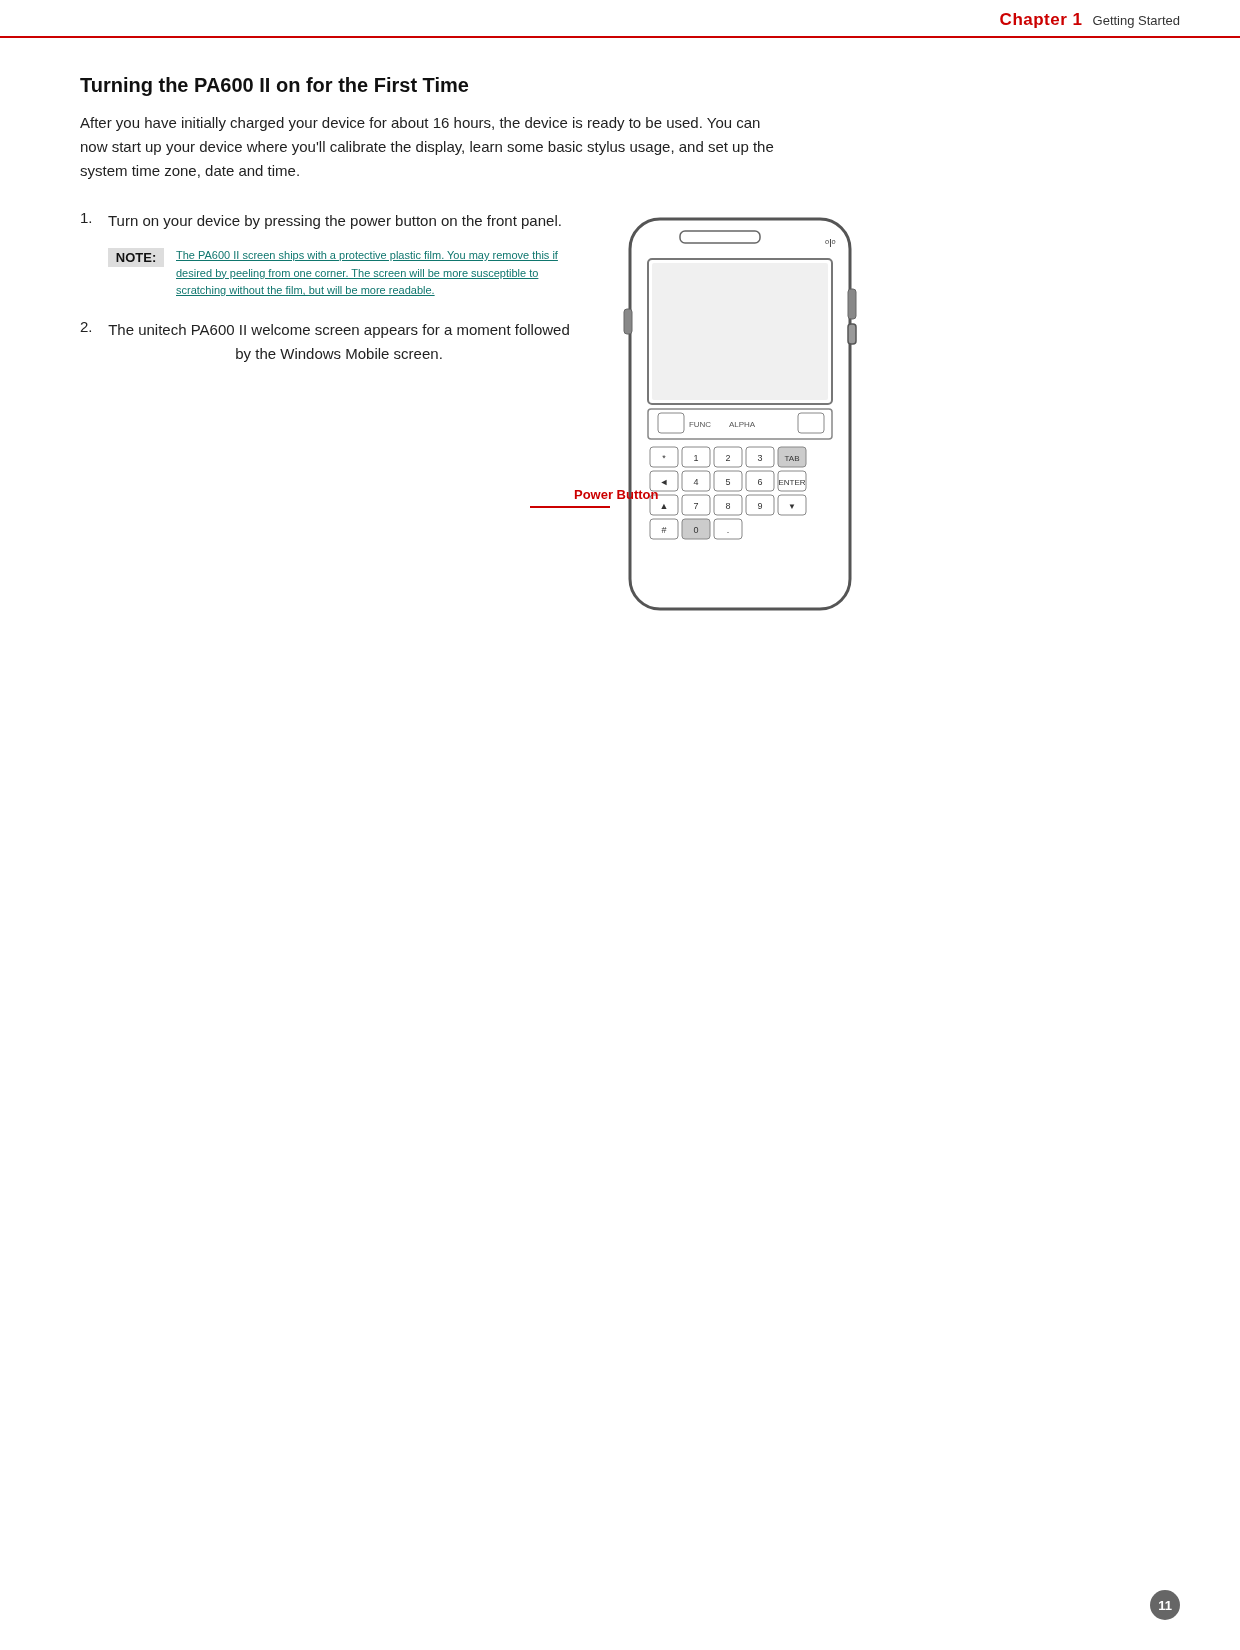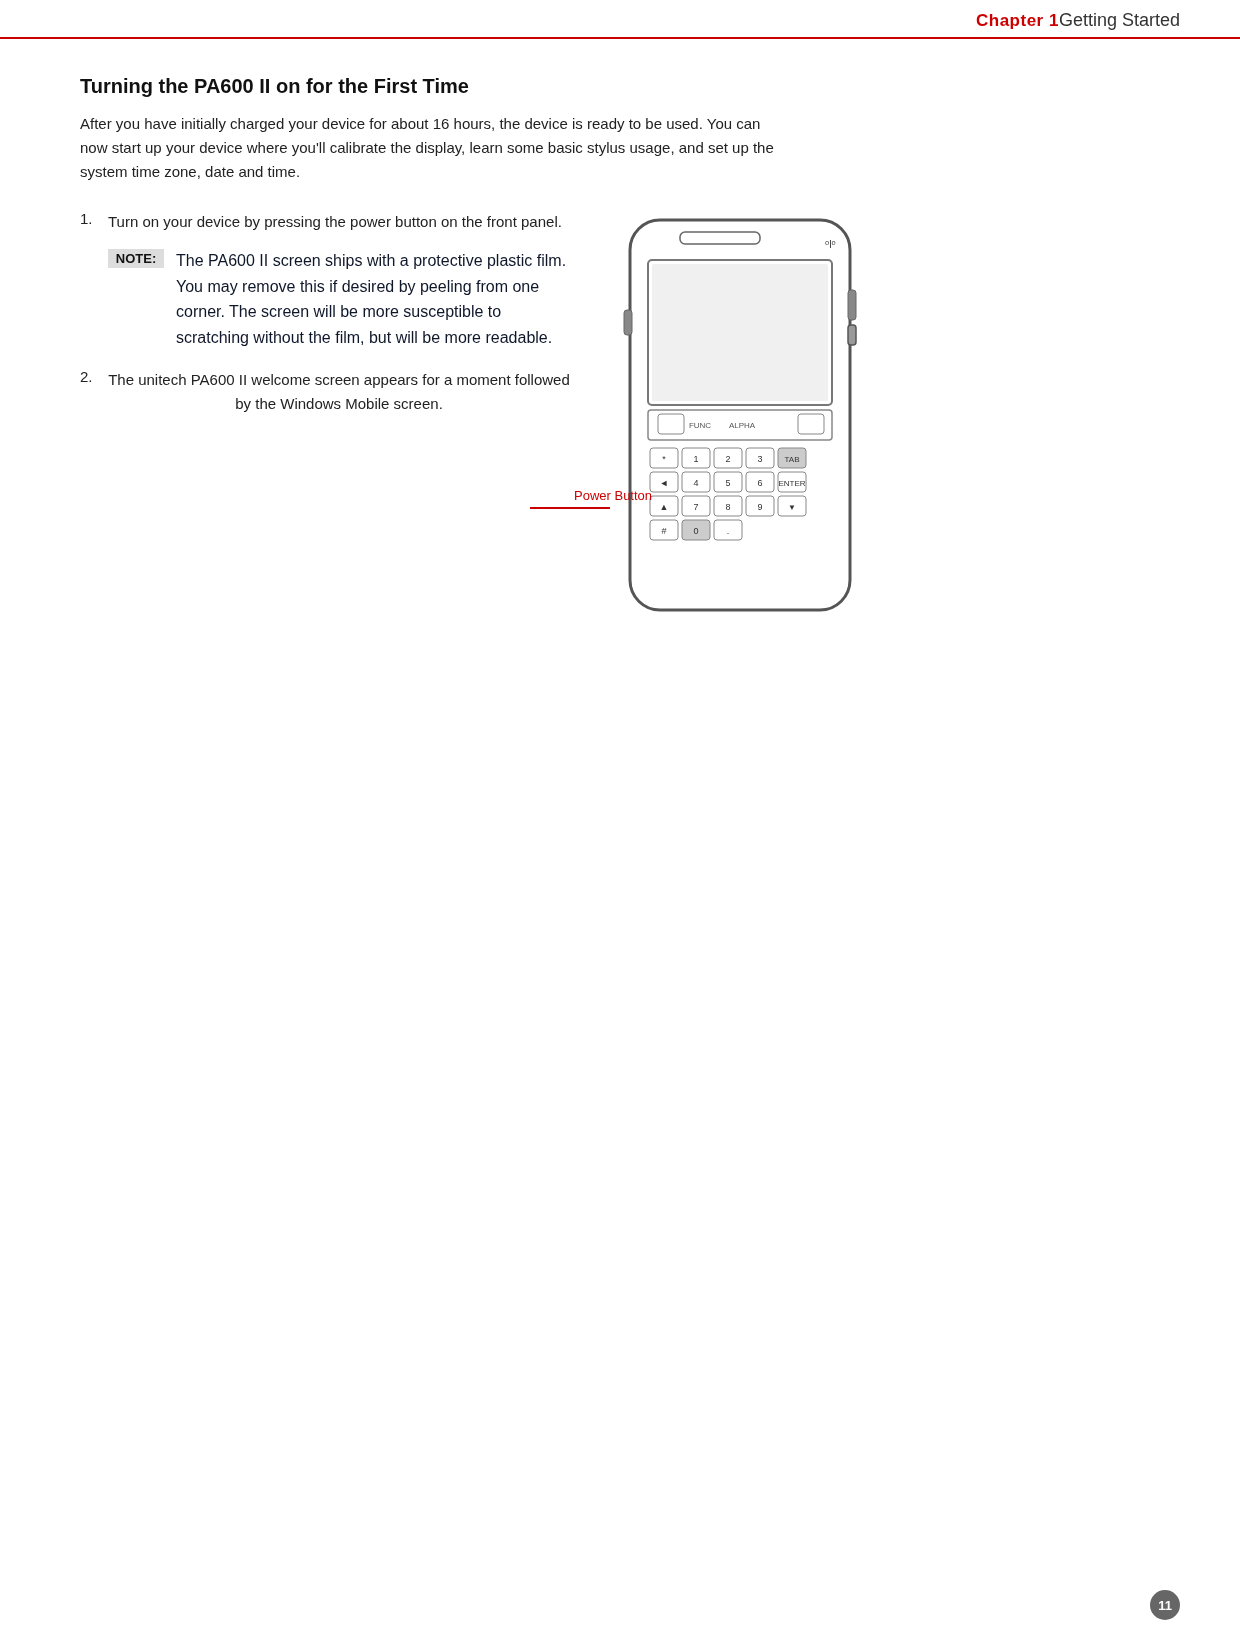--- a/index.html
+++ b/index.html
@@ -21,23 +21,23 @@
       padding: 10px 60px 6px 40px;
       border-bottom: 2px solid #cc0000;
     }
     .header-chapter {
       font-weight: bold;
       color: #cc0000;
       font-size: 17px;
       letter-spacing: 0.5px;
     }
     .header-title {
-      font-size: 18px;
+      font-size: 13px;
       color: #333;
-      margin-left: 0;
+      margin-left: 10px;
     }
 
     
     .page-content {
       padding: 36px 80px 60px 80px;
     }
 
     .section-title {
       font-size: 20px;
       font-weight: bold;
@@ -115,36 +115,37 @@
       background: #ddd;
       padding: 2px 7px;
       margin-right: 12px;
       white-space: nowrap;
       min-width: 56px;
       text-align: center;
       height: fit-content;
       margin-top: 1px;
     }
     .note-text {
-      font-size: 16px;
+      font-size: 11px;
       line-height: 1.6;
-      color: #0f172a;
+      color: #0f766e;
+      text-decoration: underline;
     }
 
     
     .device-image {
       width: 300px;
       position: relative;
       margin-top: 0;
     }
 
     .power-button-label {
       color: #cc0000;
       font-size: 13px;
-      font-weight: normal;
+      font-weight: bold;
       margin-top: 8px;
       margin-left: 0;
       display: block;
       padding-left: 44px;
     }
 
     
     .device-svg {
       width: 300px;
       height: 420px;

